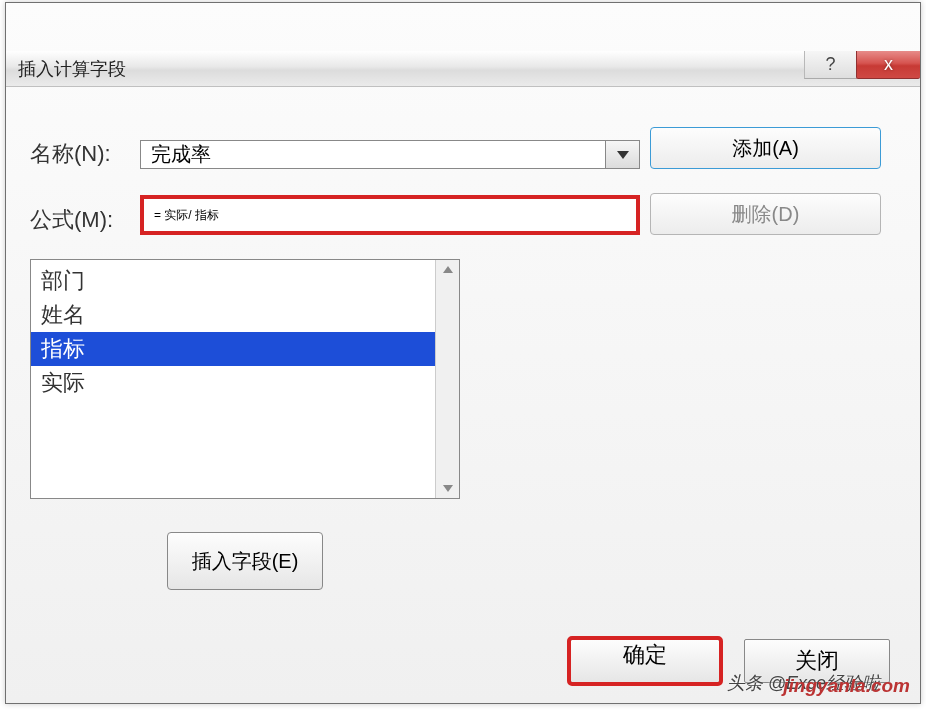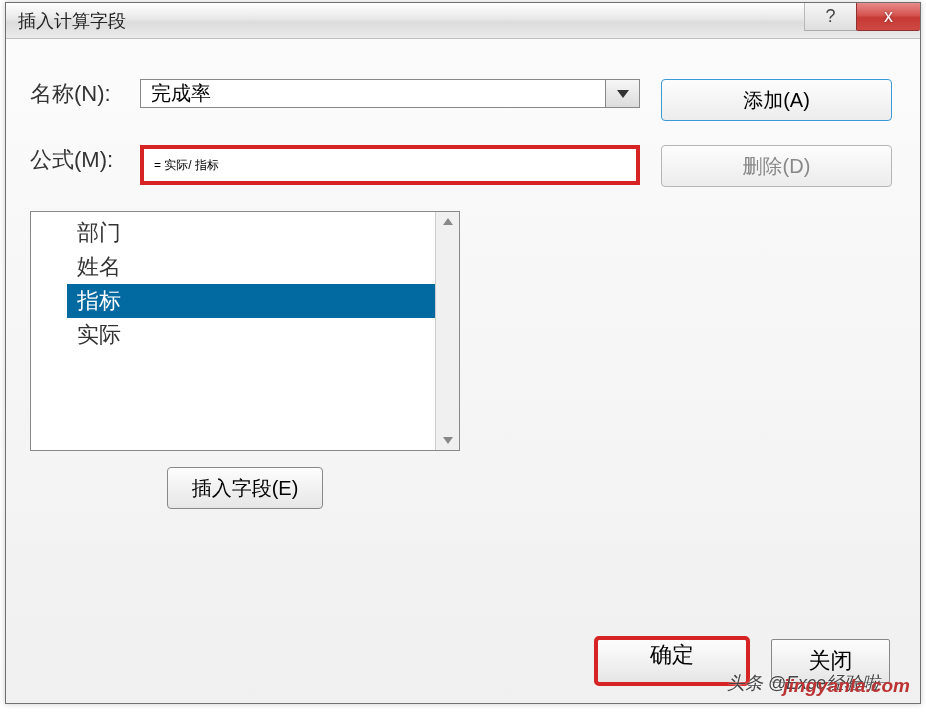--- a/index.html
+++ b/index.html
@@ -20,20 +20,21 @@
       box-shadow: 0 0 6px rgba(0,0,0,0.2);
     }
     .titlebar {
       height: 36px;
       background: linear-gradient(#ffffff, #e8e8e8 45%, #dcdcdc 55%, #ebebeb);
       border-bottom: 1px solid #c0c0c0;
       display: flex;
       align-items: center;
       padding-left: 12px;
       position: relative;
+      margin-top: 48px;
     }
     .titlebar .title {
       font-size: 18px;
       color: #222;
     }
     .titlebar .controls {
       position: absolute; right: 0; top: 0;
       display: flex;
       height: 28px;
     }
@@ -53,22 +54,22 @@
       border-top: none;
       border-right: none;
       border-bottom-left-radius: 2px;
       border-bottom-right-radius: 2px;
       text-shadow: 0 0 3px rgba(0,0,0,0.4);
     }
     .content {
       padding: 20px 24px;
     }
     .row {
-      display: flex; align-items: flex-start;
-      margin: 20px 4px 24px 0;
+      display: flex; align-items: flex-end;
+      margin: 20px 15px 24px 0;
     }
     .label {
       width: 110px;
       font-size: 22px;
       color: #333;
     }
     .combo {
       flex: 0 0 500px;
       height: 29px;
       border: 1px solid #888;
@@ -123,76 +124,75 @@
       font-size: 22px;
       color: #333;
       margin-top: 40px;
       margin-bottom: 10px;
     }
     .listbox {
       width: 430px; height: 240px;
       border: 1px solid #888;
       background: #fff;
       display: flex;
-      padding-left: 36px;
     }
     .list-items {
       flex: 1;
       padding: 4px 0;
     }
     .list-item {
       font-size: 22px;
       padding: 2px 10px;
       color: #333;
     }
     .list-item.selected {
-      background: #0369a1;
+      background: #1d4ed8;
       color: #fff;
     }
     .scrollbar {
       width: 24px;
       border-left: 1px solid #ccc;
       background: #f0f0f0;
       display: flex; flex-direction: column;
       justify-content: space-between;
       align-items: center;
       padding: 6px 0;
     }
     .scrollbar svg { width: 10px; height: 7px; fill: #888; }
     .insert-btn-row {
       width: 430px;
       display: flex; justify-content: center;
       margin-top: 16px;
     }
     .std-btn {
-      height: 42px;
+      height: 58px;
       padding: 0 24px;
       border: 1px solid #888;
       background: linear-gradient(#fdfdfd, #e6e6e6);
       font-size: 20px;
       border-radius: 4px;
-      display: flex; align-items: center; justify-content: center;
+      display: flex; align-items: center; justify-content: center; margin-top: 17px;
     }
     .bottom-row {
       position: absolute;
       bottom: 20px; right: 30px;
       display: flex; gap: 24px;
     }
     .ok-btn {
       width: 150px; height: 44px;
       border: 1px solid #888;
       background: linear-gradient(#fdfdfd, #e6e6e6);
       outline: 4px solid #d62323;
       outline-offset: -1px;
       font-size: 22px;
       display: flex; align-items: flex-start; justify-content: center;
       border-radius: 2px;
     }
     .close-btn {
-      width: 119px; height: 44px;
+      width: 146px; height: 44px;
       border: 1px solid #888;
       background: linear-gradient(#fdfdfd, #e6e6e6);
       font-size: 22px;
       display: flex; align-items: center; justify-content: center;
       border-radius: 2px;
     }
     .watermark {
       position: absolute;
       bottom: 8px; right: 40px;
       font-size: 18px;

